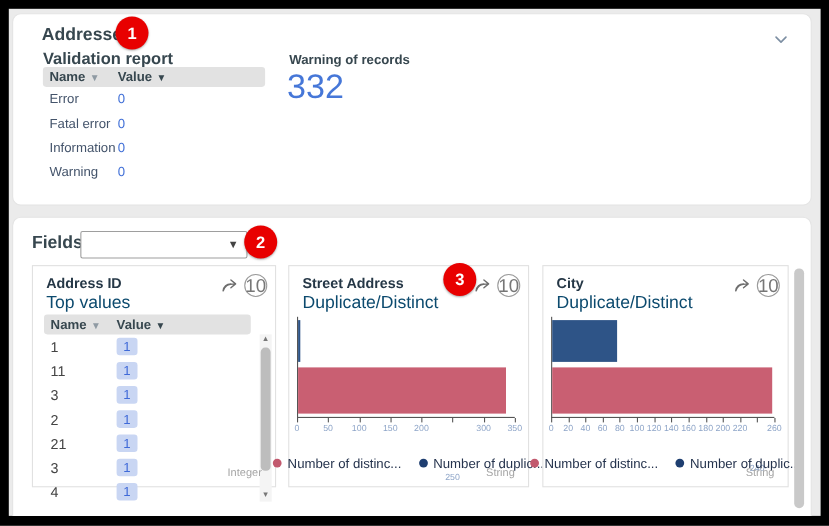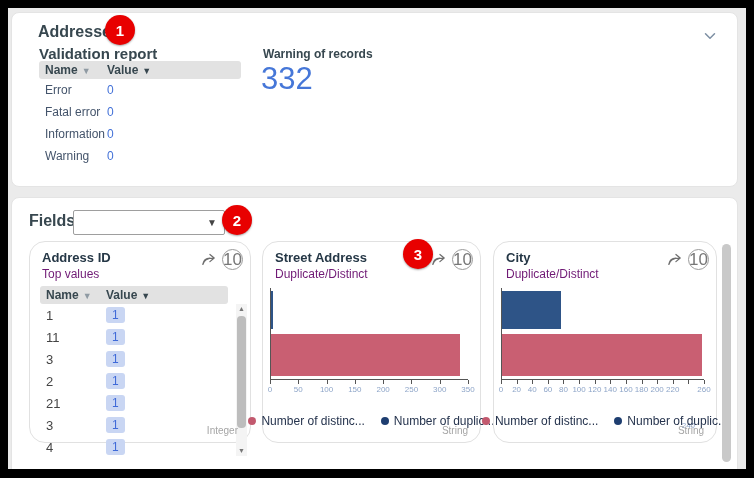--- a/index.html
+++ b/index.html
@@ -29,26 +29,26 @@
 
   .records-label { position:absolute; left:251px; top:34px; font-weight:bold; font-size:12px; }
   .records-value { position:absolute; left:249px; top:48px; font-size:31px; color:#4677d8; }
 
   
   .fields-title { left:17px; top:14px; }
   .field-dropdown { position:absolute; left:61px; top:12px; width:152px; height:25px; background:#fff; border:1px solid #9e9e9e; border-radius:2px; cursor:pointer; }
   .field-dropdown .dd-caret { position:absolute; right:7px; top:6px; font-size:10px; color:#444; }
 
   
-  .card { position:absolute; top:43px; height:202px; background:#fff; border:1px solid #e1e1e1; border-radius:16px; }
+  .card { position:absolute; top:43px; height:202px; background:#fff; border:1px solid #e1e1e1; border-radius:0; }
   .card1 { left:17px; width:222px; }
   .card2 { left:250px; width:219px; }
   .card3 { left:481px; width:224px; }
   .card-title { position:absolute; left:12px; top:8px; font-size:13px; font-weight:bold; color:#253746; }
-  .card-sub { position:absolute; left:12px; top:25px; font-size:12px; color:#701a75; }
+  .card-sub { position:absolute; left:12px; top:25px; font-size:16px; color:#0c4a6e; }
   .share-btn { position:absolute; right:33px; top:9px; width:17px; height:17px; cursor:pointer; }
   .share-btn svg { stroke:#6e6e6e; fill:none; }
   .count-badge { position:absolute; right:7px; top:7px; width:21px; height:21px; border:1.5px solid #9b9b9b; border-radius:50%; color:#777; font-size:17px; display:flex; align-items:center; justify-content:center; cursor:pointer; }
 
   
   .ctable { position:absolute; left:10px; top:44px; width:188px; }
   .ctable .thead .c1 { width:66px; }
   .tbody { height:152px; overflow:hidden; }
   .trow { display:flex; height:22px; align-items:center; }
   .trow .tname { padding-left:6px; width:66px; color:#444; font-size:13px; }
@@ -210,21 +210,21 @@
             <div class="ticklabel" style="left: 0%;">0</div>
             <div class="tickmark" style="left: 14.2857%;"></div>
             <div class="ticklabel" style="left: 14.2857%;">50</div>
             <div class="tickmark" style="left: 28.5714%;"></div>
             <div class="ticklabel" style="left: 28.5714%;">100</div>
             <div class="tickmark" style="left: 42.8571%;"></div>
             <div class="ticklabel" style="left: 42.8571%;">150</div>
             <div class="tickmark" style="left: 57.1429%;"></div>
             <div class="ticklabel" style="left: 57.1429%;">200</div>
             <div class="tickmark" style="left: 71.4286%;"></div>
-            <div class="ticklabel" style="left: 71.4286%;">250</div>
+            <div class="ticklabel" style="left: 71.4286%; margin-top: 44px;">250</div>
             <div class="tickmark" style="left: 85.7143%;"></div>
             <div class="ticklabel" style="left: 85.7143%;">300</div>
             <div class="tickmark" style="left: 100%;"></div>
             <div class="ticklabel" style="left: 100%;">350</div>
           </div>
         </div>
       <div class="legend">
           <span class="legend-item">
             <span class="legend-dot" style="background: rgb(194, 89, 110);"></span>
             <span>Number of distinc...</span>

